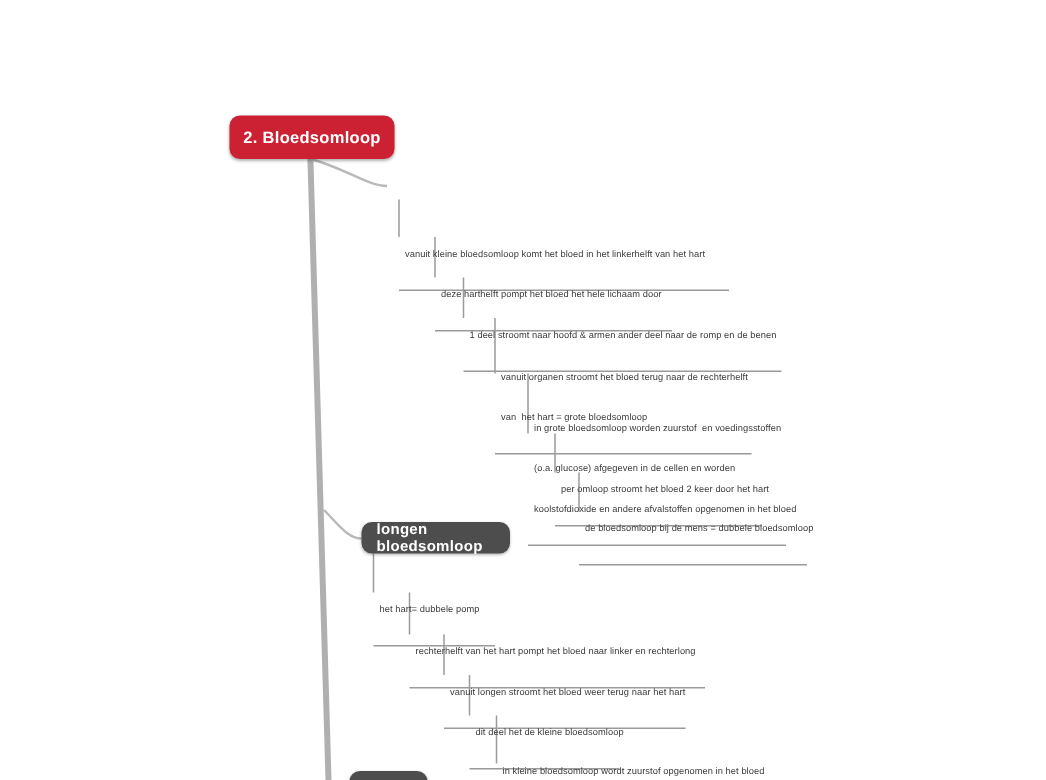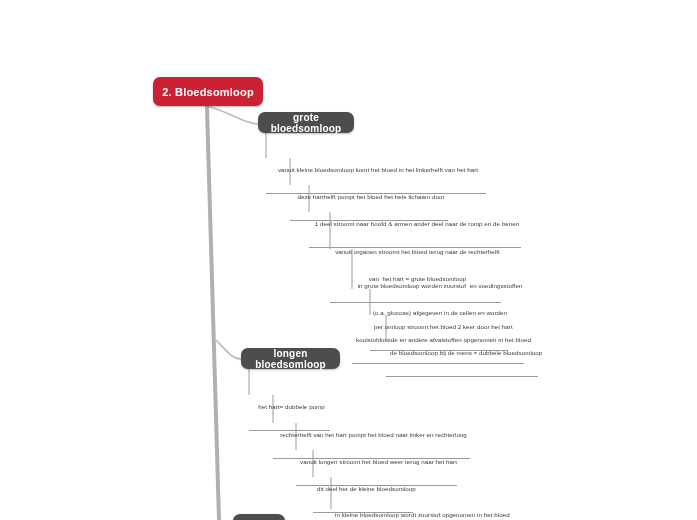--- a/index.html
+++ b/index.html
@@ -15,21 +15,20 @@
     overflow: hidden;
     font-family: "Liberation Sans", "DejaVu Sans", sans-serif;
     -webkit-font-smoothing: antialiased;
   }
 
   #canvas {
     position: absolute;
     left: 0; top: 0;
     width: 621px;
     height: 520px;
-    text-align: center;
   }
 
   
   #links {
     position: absolute;
     left: 0; top: 0;
     width: 697px;
     height: 520px;
     pointer-events: none;
   }
@@ -119,23 +118,20 @@
     <path d="M273,395 L273,423" stroke="#9a9a9a" stroke-width="1" fill="none"></path>
     <path d="M296,423 L296,450" stroke="#9a9a9a" stroke-width="1" fill="none"></path>
     <path d="M313,450 L313,477" stroke="#9a9a9a" stroke-width="1" fill="none"></path>
     <path d="M331,477 L331,509" stroke="#9a9a9a" stroke-width="1" fill="none"></path>
   </svg>
 
   <div class="root-node">
     <span>2. Bloedsomloop</span>
   </div>
 
-  <div class="branch-node b1">
-    <span>grote bloedsomloop</span>
-  </div>
 
   <div class="leaf" style="left:266px; top:147px; width:220px;">
     <span>vanuit kleine bloedsomloop komt het bloed in het linkerhelft van het hart</span>
   </div>
 
   <div class="leaf" style="left:290px; top:174px; width:158px;">
     <span>deze harthelft pompt het bloed het hele lichaam door</span>
   </div>
 
   <div class="leaf" style="left:309px; top:201px; width:212px;">

